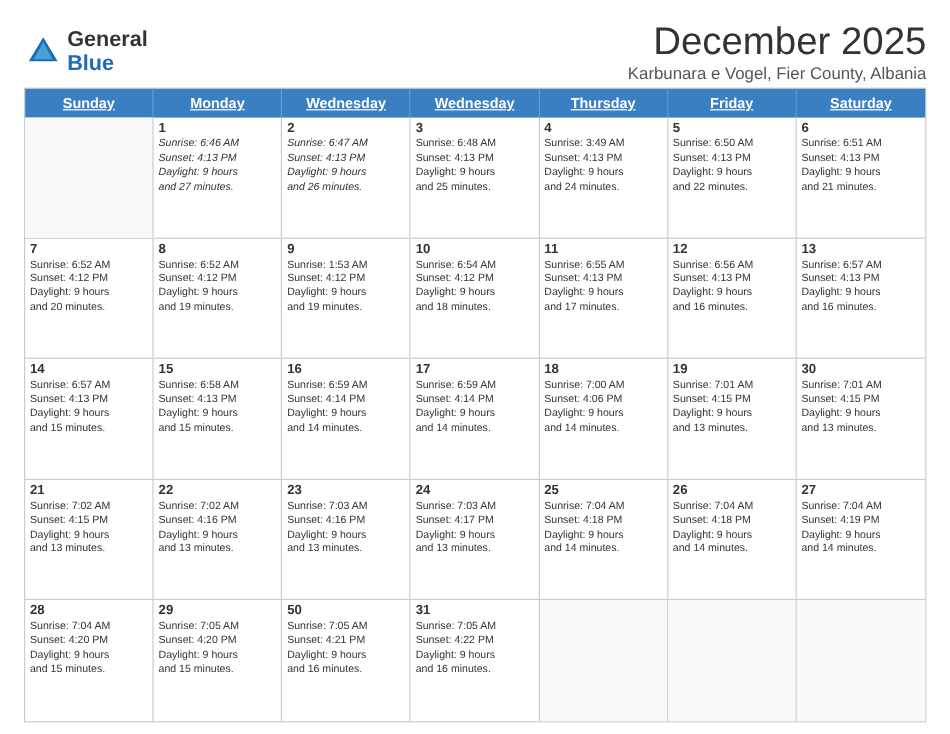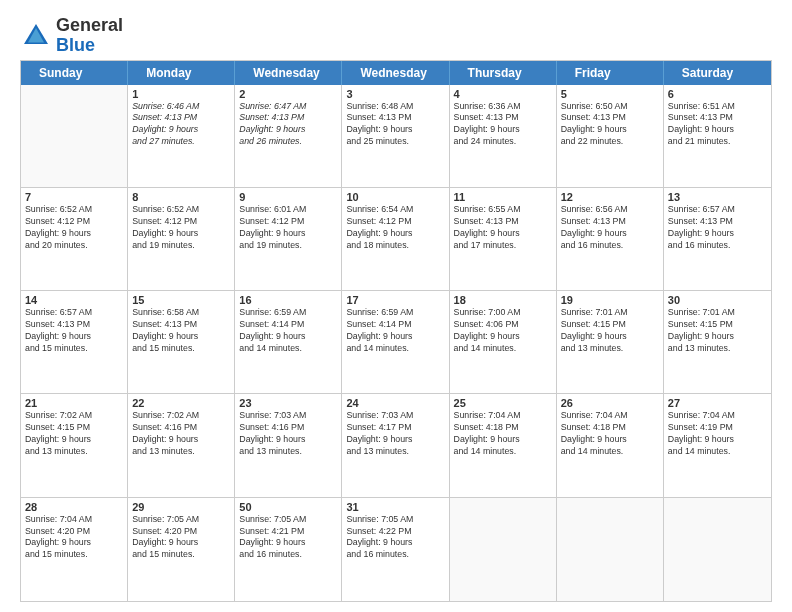--- a/index.html
+++ b/index.html
@@ -59,23 +59,24 @@
     }
     .cal-header {
       display: grid;
       grid-template-columns: repeat(7, 1fr);
       background: #3a7fc1;
     }
     .cal-header-cell {
       color: #fff;
       font-size: 12px;
       font-weight: bold;
-      text-align: left;
+      text-align: center;
       padding: 5px 18px;
       border-right: 1px solid #5a9fd4;
+      text-decoration: underline;
     }
     .cal-header-cell:last-child { border-right: none; }
     .cal-body {
       flex: 1;
       display: grid;
       grid-template-rows: repeat(5, 1fr);
     }
     .cal-week {
       display: grid;
       grid-template-columns: repeat(7, 1fr);
@@ -112,20 +113,24 @@
     <div class="logo">
       <svg class="logo-icon" viewBox="0 0 40 40">
         <polygon points="20,5 35,30 5,30" fill="#1a6bba"></polygon>
         <polygon points="20,10 30,28 10,28" fill="#4a9fd4"></polygon>
       </svg>
       <div class="logo-text">
         <span class="general">General</span><br>
         <span class="blue">Blue</span>
       </div>
     </div>
+    <div class="title-block">
+      <div class="month-title">December 2025</div>
+      <div class="subtitle">Karbunara e Vogel, Fier County, Albania</div>
+    </div>
   </div>
 
   <div class="calendar">
     <div class="cal-header" id="cal-header">
         <div class="cal-header-cell">Sunday</div>
         <div class="cal-header-cell">Monday</div>
         <div class="cal-header-cell">Wednesday</div>
         <div class="cal-header-cell">Wednesday</div>
         <div class="cal-header-cell">Thursday</div>
         <div class="cal-header-cell">Friday</div>
@@ -150,21 +155,21 @@
           </div>
           <div class="cal-cell">
             <span class="day-num">3</span>
             <div class="cell-info" style="white-space: pre-line;">Sunrise: 6:48 AM
 Sunset: 4:13 PM
 Daylight: 9 hours
 and 25 minutes.</div>
           </div>
           <div class="cal-cell">
             <span class="day-num">4</span>
-            <div class="cell-info" style="white-space: pre-line;">Sunrise: 6:36 AM
+            <div class="cell-info" style="white-space: pre-line;">Sunrise: 3:49 AM
 Sunset: 4:13 PM
 Daylight: 9 hours
 and 24 minutes.</div>
           </div>
           <div class="cal-cell">
             <span class="day-num">5</span>
             <div class="cell-info" style="white-space: pre-line;">Sunrise: 6:50 AM
 Sunset: 4:13 PM
 Daylight: 9 hours
 and 22 minutes.</div>
@@ -187,21 +192,21 @@
           </div>
           <div class="cal-cell">
             <span class="day-num">8</span>
             <div class="cell-info" style="white-space: pre-line;">Sunrise: 6:52 AM
 Sunset: 4:12 PM
 Daylight: 9 hours
 and 19 minutes.</div>
           </div>
           <div class="cal-cell">
             <span class="day-num">9</span>
-            <div class="cell-info" style="white-space: pre-line;">Sunrise: 6:01 AM
+            <div class="cell-info" style="white-space: pre-line;">Sunrise: 1:53 AM
 Sunset: 4:12 PM
 Daylight: 9 hours
 and 19 minutes.</div>
           </div>
           <div class="cal-cell">
             <span class="day-num">10</span>
             <div class="cell-info" style="white-space: pre-line;">Sunrise: 6:54 AM
 Sunset: 4:12 PM
 Daylight: 9 hours
 and 18 minutes.</div>

